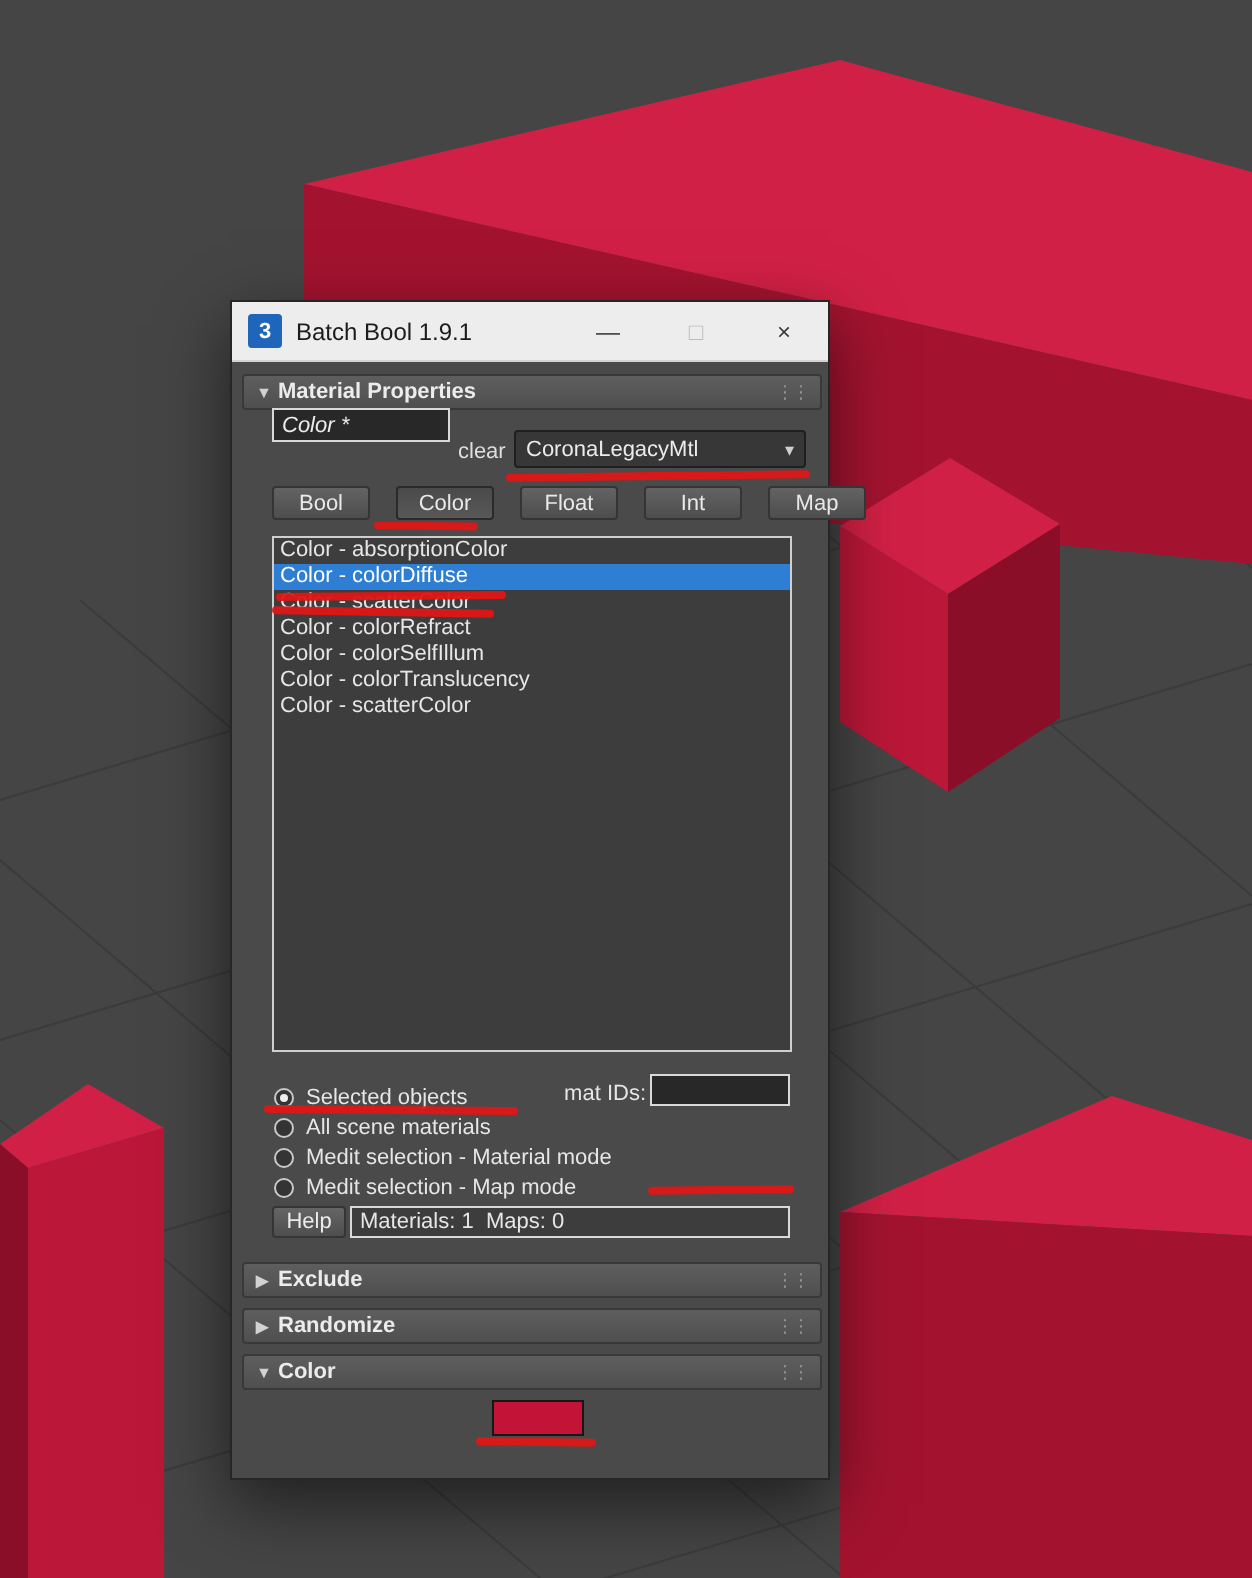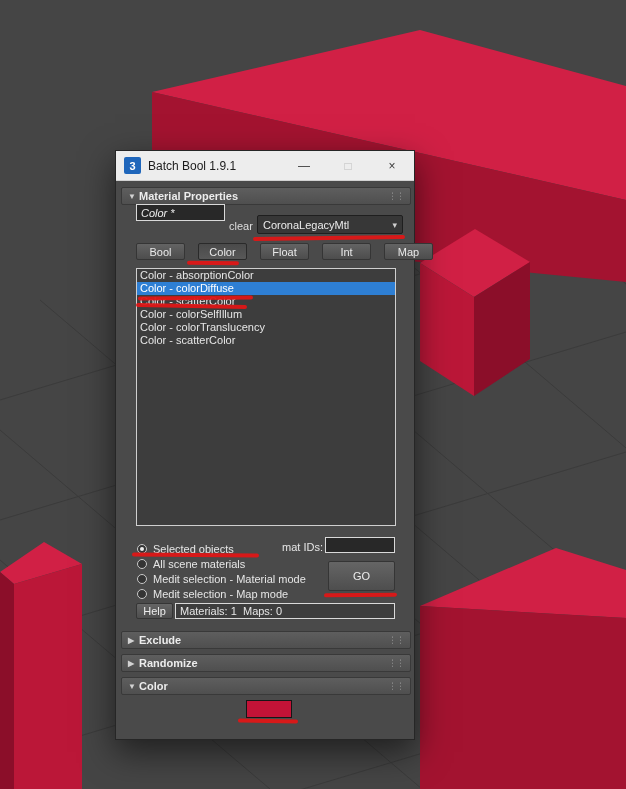--- a/index.html
+++ b/index.html
@@ -204,20 +204,21 @@
       <div class="type-btn active">Color</div>
       <div class="type-btn">Float</div>
       <div class="type-btn">Int</div>
       <div class="type-btn">Map</div>
     </div>
 
   <div class="listbox">
       <div class="list-item">Color - absorptionColor</div>
       <div class="list-item selected">Color - colorDiffuse</div>
       <div class="list-item">Color - scatterColor</div>
+      <div class="list-item">Color - colorRefract</div>
       <div class="list-item">Color - colorSelfIllum</div>
       <div class="list-item">Color - colorTranslucency</div>
       <div class="list-item">Color - scatterColor</div>
     </div>
 
   <div class="scope-options">
       <div class="radio-row">
         <span class="radio on"></span>
         <span class="radio-label">Selected objects</span>
       </div>
@@ -231,21 +232,20 @@
       </div>
       <div class="radio-row">
         <span class="radio"></span>
         <span class="radio-label">Medit selection - Map mode</span>
       </div>
     </div>
 
   <span class="mat-ids-label">mat IDs:</span>
   <input id="mat-ids-input" class="field" value="" style="">
 
-  <div class="btn go-button">GO</div>
   <div class="btn help-button">Help</div>
   <div class="status-box">Materials: 1  Maps: 0</div>
 
   <div class="rollout-header" id="rh-exclude">
     <span class="rollout-arrow">▶</span>
     <span class="rollout-label">Exclude</span>
     <span class="rollout-grip">⋮⋮</span>
   </div>
   <div class="rollout-header" id="rh-randomize">
     <span class="rollout-arrow">▶</span>

